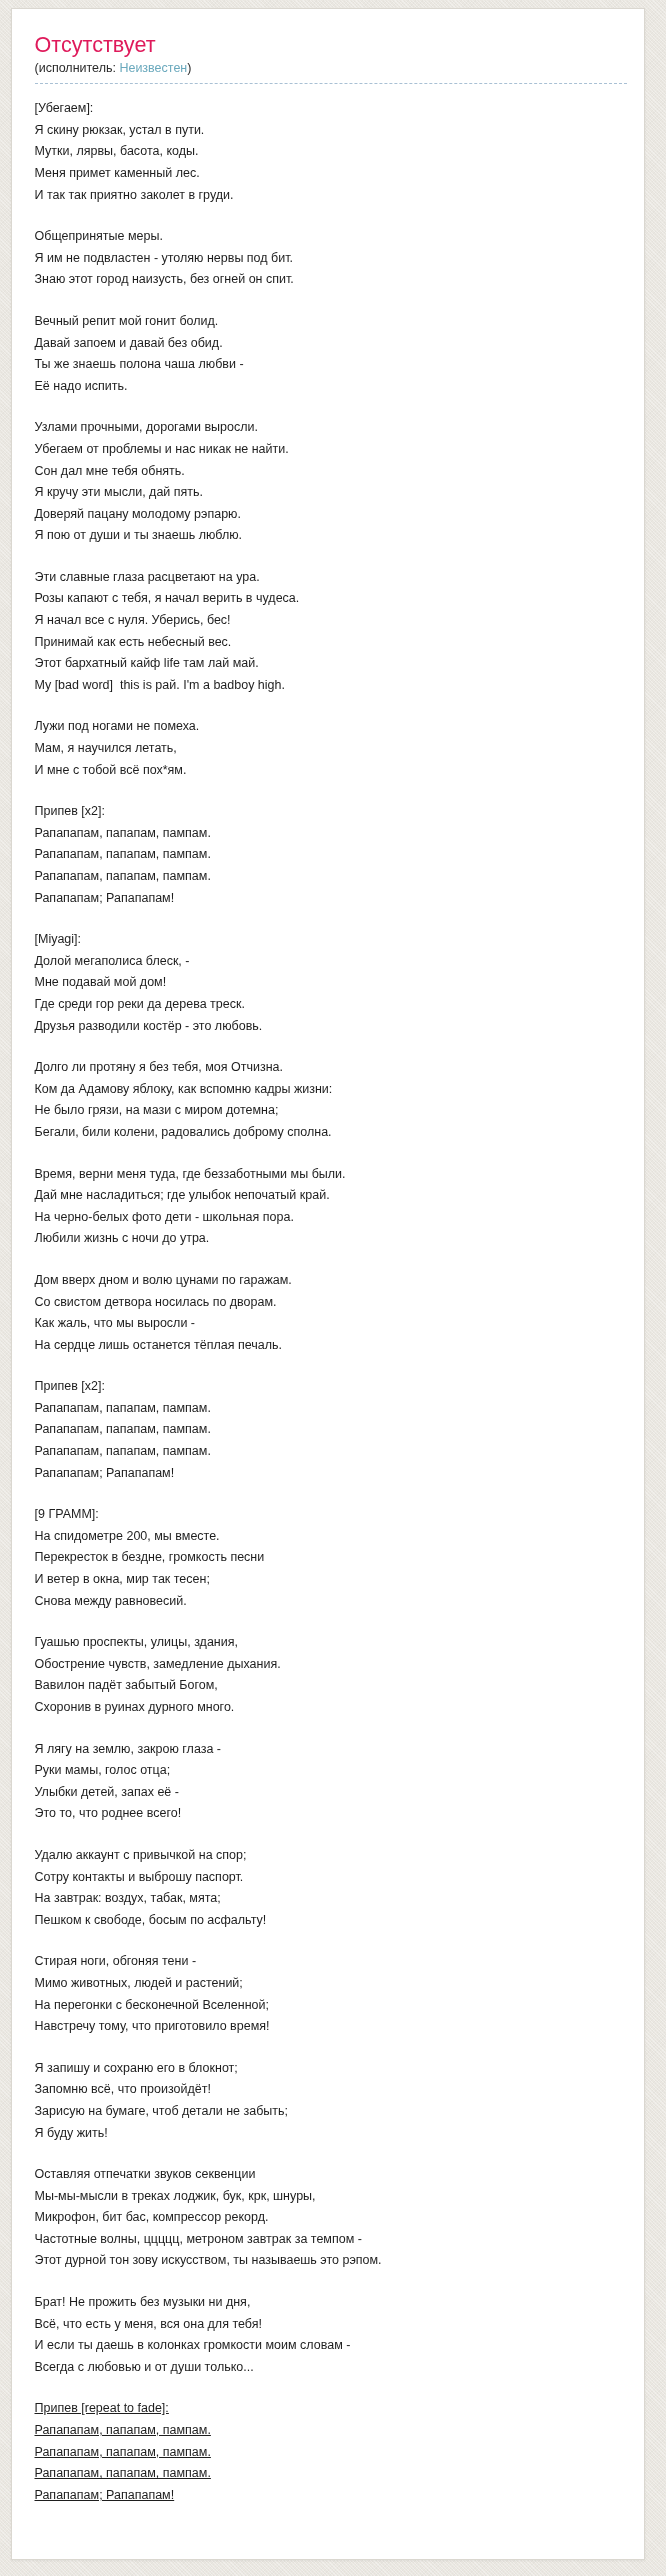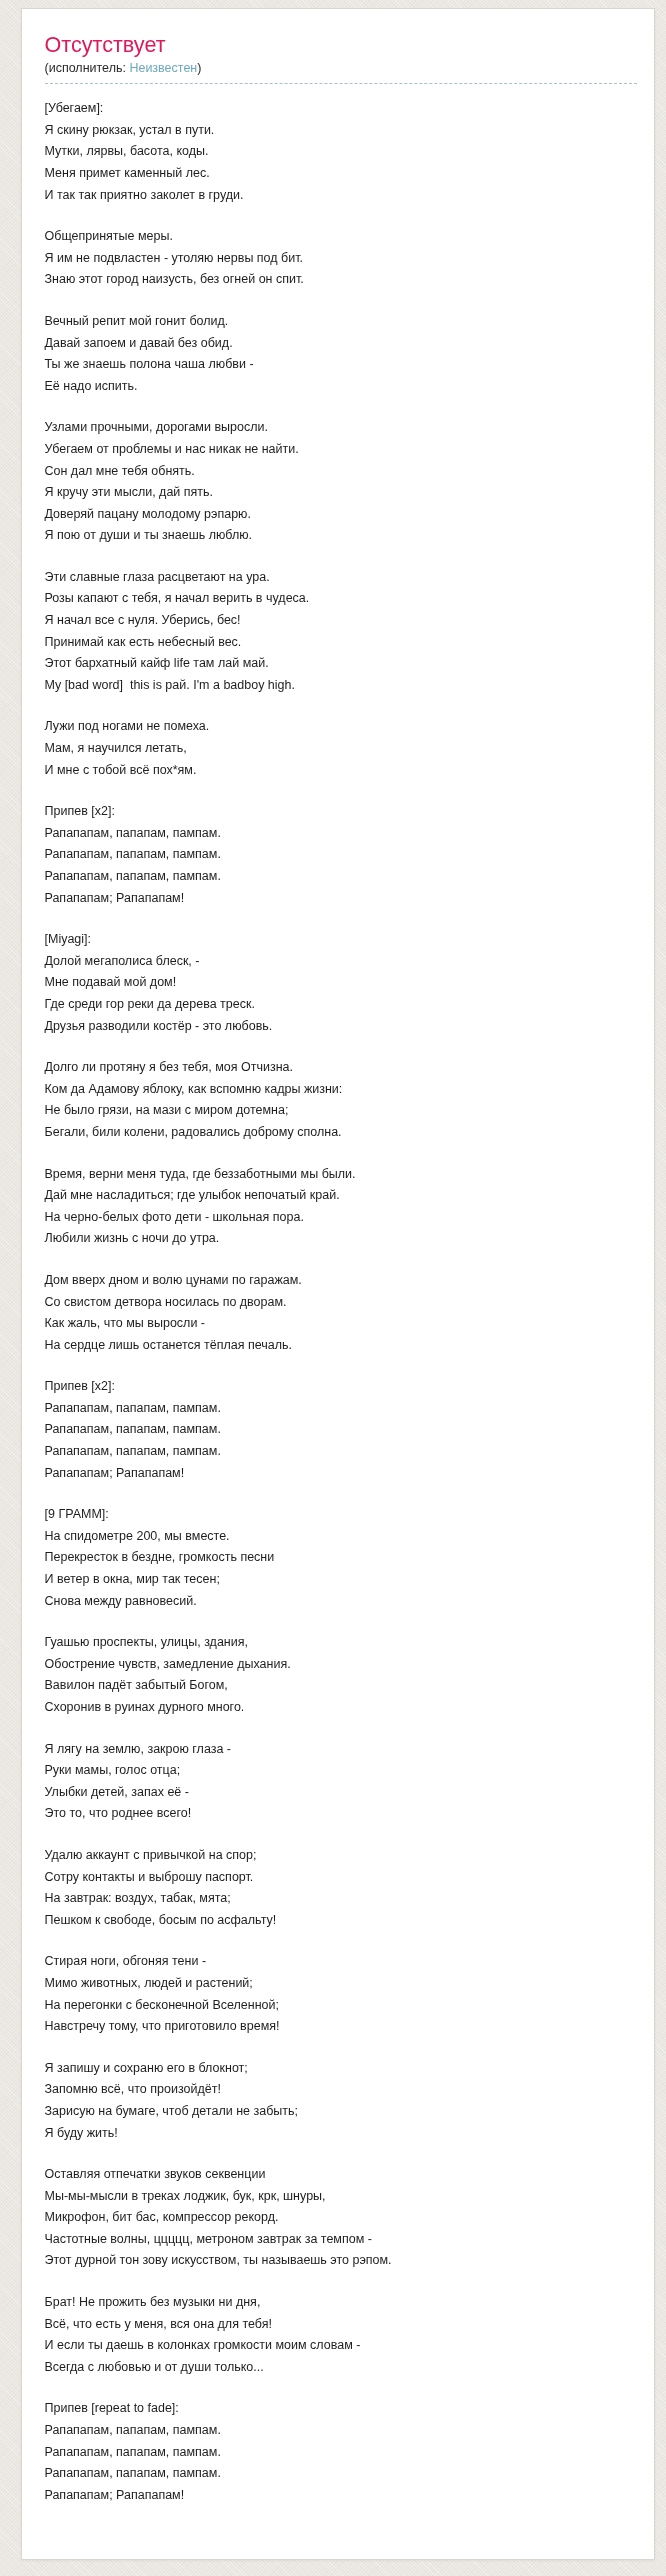--- a/index.html
+++ b/index.html
@@ -11,21 +11,21 @@
     height: 2576px;
     overflow: hidden;
     font-family: "Liberation Sans", "DejaVu Sans", sans-serif;
     background-color: #eae7e1;
     background-image:
       repeating-linear-gradient(45deg, rgba(255,255,255,0.35) 0 0.8px, transparent 0.8px 2.5px),
       repeating-linear-gradient(-45deg, rgba(0,0,0,0.025) 0 0.8px, transparent 0.8px 2.5px);
   }
   .card {
     position: absolute;
-    left: 21px;
+    left: 11px;
     top: 8.3px;
     width: 634px;
     box-sizing: border-box;
     min-height: 2552px;
     background: #ffffff;
     border: 0.8px solid #dad7d0;
     box-shadow: 0 0.8px 2.5px rgba(0,0,0,0.06);
     padding: 23px 16.7px 25px 22.5px;
   }
   .song-title {
@@ -51,20 +51,21 @@
     margin-top: 14px;
     font-size: 12.5px;
     line-height: 21.6px;
     color: #1e1e1e;
   }
   .stanza {
     margin: 0 0 20px 0;
   }
   .stanza:last-child {
     margin-bottom: 12px;
+    text-decoration: underline;
   }
   .stanza span {
     display: block;
     white-space: pre-wrap;
   }
 </style>
 </head>
 <body>
 
 <div class="card">

